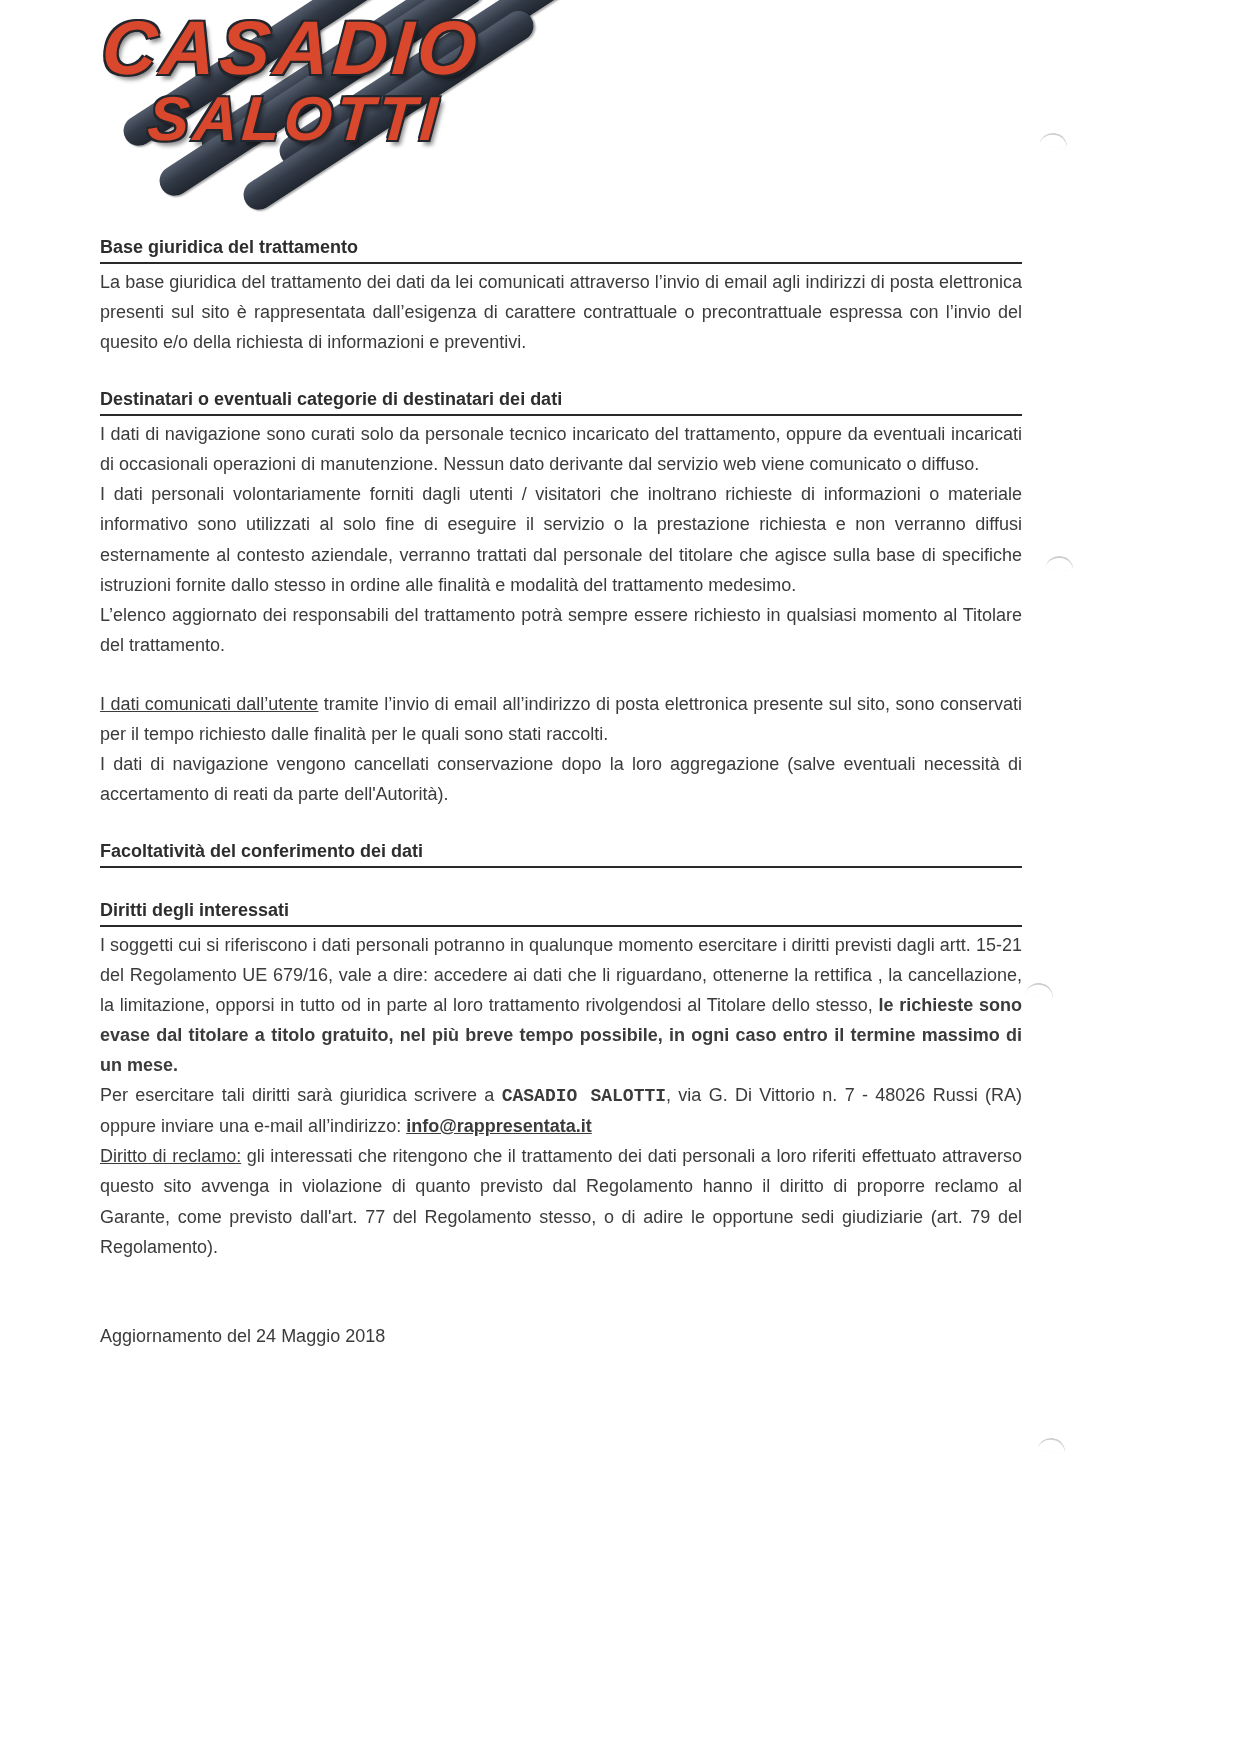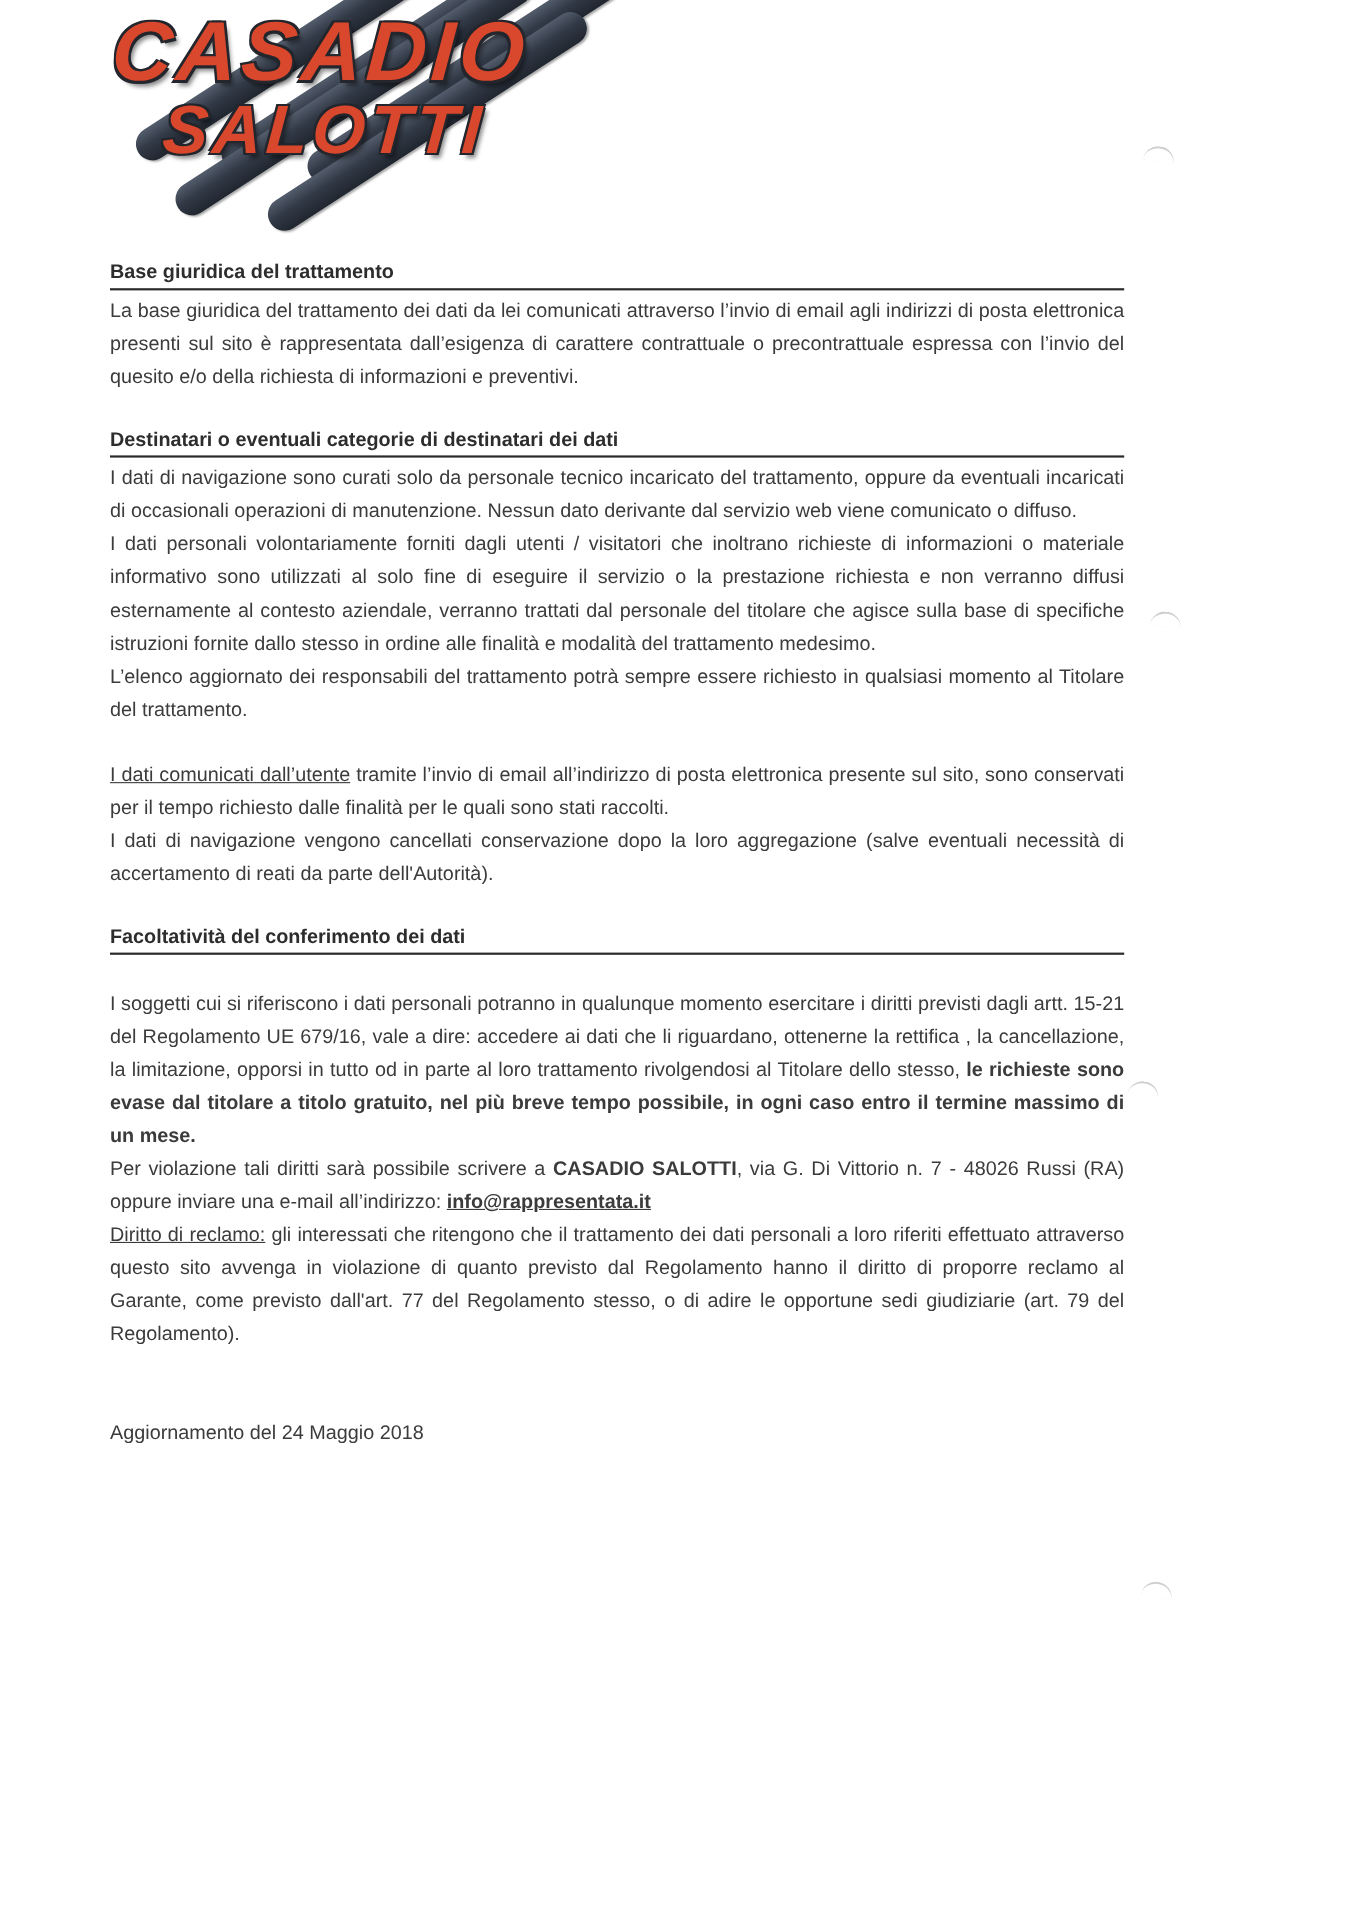--- a/index.html
+++ b/index.html
@@ -132,23 +132,24 @@
           <p><span style="text-decoration: underline;">I dati comunicati dall’utente</span><span> tramite l’invio di email all’indirizzo di posta elettronica presente sul sito, sono conservati per il tempo richiesto dalle finalità per le quali sono stati raccolti.</span></p>
           <p><span style="">I dati di navigazione</span><span> vengono cancellati conservazione dopo la loro aggregazione (salve eventuali necessità di accertamento di reati da parte dell'Autorità).</span></p>
         </div>
     </section>
 
     <section>
       <h2 class="sec-h">Facoltatività del conferimento dei dati</h2>
     </section>
 
     <section>
+      <h2 class="sec-h">Diritti degli interessati</h2>
       <div class="sec-body">
           <p><span>I soggetti cui si riferiscono i dati personali potranno in qualunque momento esercitare i diritti previsti dagli artt. 15-21 del Regolamento UE 679/16, vale a dire: accedere ai dati che li riguardano, ottenerne la rettifica , la cancellazione, la limitazione, opporsi in tutto od in parte al loro trattamento rivolgendosi al Titolare dello stesso, </span><span style="font-weight: 700;">le richieste sono evase dal titolare a titolo gratuito, nel più breve tempo possibile, in ogni caso entro il termine massimo di un mese.</span></p>
-          <p><span>Per violazione tali diritti sarà possibile scrivere a </span><span style="font-weight: 700;">CASADIO SALOTTI</span><span>, via G. Di Vittorio n. 7 - 48026 Russi  (RA) oppure inviare una e-mail all’indirizzo: </span><span style="font-weight: 700; text-decoration: underline;">info@rappresentata.it</span></p>
+          <p><span>Per esercitare tali diritti sarà giuridica scrivere a </span><span style="font-weight: 700; font-family: Liberation Mono, monospace;">CASADIO SALOTTI</span><span>, via G. Di Vittorio n. 7 - 48026 Russi  (RA) oppure inviare una e-mail all’indirizzo: </span><span style="font-weight: 700; text-decoration: underline;">info@rappresentata.it</span></p>
           <p><span style="text-decoration: underline;">Diritto di reclamo:</span><span> gli interessati che ritengono che il trattamento dei dati personali a loro riferiti effettuato attraverso questo sito avvenga in violazione di quanto previsto dal Regolamento hanno il diritto di proporre reclamo al Garante, come previsto dall'art. 77 del Regolamento stesso, o di adire le opportune sedi giudiziarie (art. 79 del Regolamento).</span></p>
         </div>
     </section>
 
     <p class="footer-line">Aggiornamento del 24 Maggio 2018</p>
   </div>
 
   <div class="artifact" style="left:1040px;top:133px;transform:rotate(8deg);"></div>
   <div class="artifact" style="left:1046px;top:556px;transform:rotate(6deg);"></div>
   <div class="artifact" style="left:1026px;top:983px;transform:rotate(10deg);"></div>

